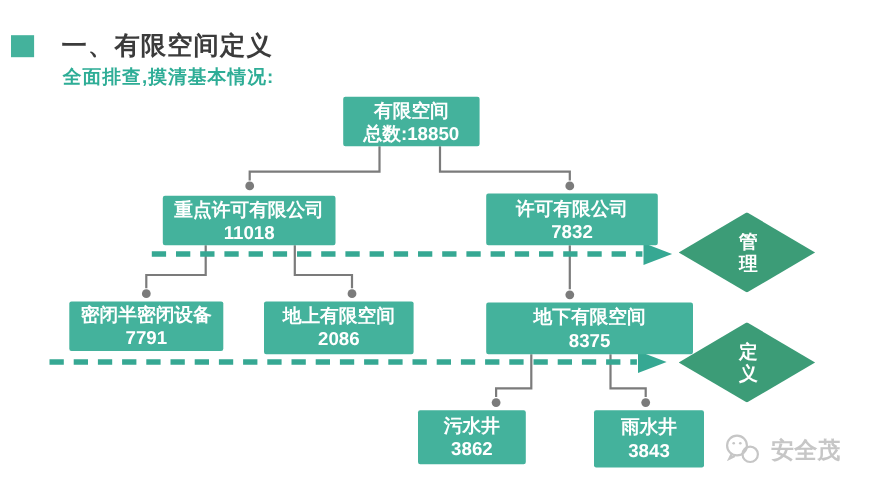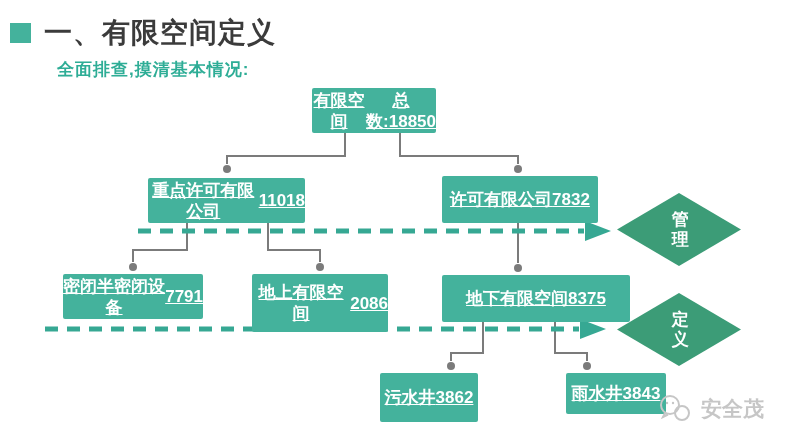--- a/index.html
+++ b/index.html
@@ -2,35 +2,35 @@
 <html style="--node-fill: #44B29C; --diamond-fill: #3C9C77; --dash-line: #36A893; --connector: #7B7B7B; --title-text: #3B3B3B; --subtitle-text: #2EAD96; --watermark-text: #C6C6C6;"><head>
 <meta charset="utf-8">
 <style>
   html,body{margin:0;padding:0;background:#ffffff;}
   body{font-family:"Liberation Sans","DejaVu Sans",sans-serif;}
   .canvas{position:relative;width:796px;height:441px;background:#ffffff;overflow:hidden;}
 
   
   .header{position:absolute;left:10px;top:10px;display:flex;align-items:center;gap:9px;}
   .bullet{width:21px;height:20px;background:var(--node-fill,#44B29C);display:inline-block;}
-  .title{margin:4px;font-size:28px;font-weight:bold;color:var(--title-text,#3B3B3B);letter-spacing:1px;}
+  .title{margin:16px;font-size:23px;font-weight:bold;color:var(--title-text,#3B3B3B);letter-spacing:1px;}
   .subtitle{position:absolute;left:57px;top:58px;font-size:17px;font-weight:bold;
             color:var(--subtitle-text,#2EAD96);letter-spacing:1px;}
 
   
   .overlay{position:absolute;left:0;top:0;}
   .connectors path{fill:none;stroke:var(--connector,#7B7B7B);stroke-width:2;}
   .connectors circle{fill:var(--connector,#7B7B7B);}
   .dashes line{stroke:var(--dash-line,#36A893);stroke-width:5;stroke-dasharray:13 9;}
   .dashes polygon{fill:var(--dash-line,#36A893);}
 
   
   .node{position:absolute;background:var(--node-fill,#44B29C);color:#ffffff;border-radius:2px;
-        display:flex;align-items:center;justify-content:center;
-        font-size:17px;font-weight:bold;line-height:21px;text-align:center;text-decoration:underline;}
+        display:flex;flex-direction:column;align-items:center;justify-content:center;
+        font-size:17px;font-weight:bold;line-height:21px;text-align:center;}
 
   
   .diamond{position:absolute;background:var(--diamond-fill,#3C9C77);
            clip-path:polygon(50% 0,100% 50%,50% 100%,0 50%);
            display:flex;align-items:center;justify-content:center;}
   .diamond .vtext{color:#ffffff;font-size:17px;font-weight:bold;line-height:20px;
                   width:1.15em;word-break:break-all;text-align:right;}
 
   
   .watermark{position:absolute;left:657px;top:394px;display:flex;align-items:center;gap:8px;
@@ -87,36 +87,36 @@
   <div class="node" style="left:442px;top:176px;width:156px;height:47px">
     <div>许可有限公司</div>
     <div>7832</div>
   </div>
 
   <div class="node" style="left:63px;top:274px;width:140px;height:45px">
     <div>密闭半密闭设备</div>
     <div>7791</div>
   </div>
 
-  <div class="node" style="left:252px;top:274px;width:136px;height:58px">
+  <div class="node" style="left:240px;top:274px;width:136px;height:48px">
     <div>地上有限空间</div>
     <div>2086</div>
   </div>
 
   <div class="node" style="left:442px;top:275px;width:188px;height:47px">
     <div>地下有限空间</div>
     <div>8375</div>
   </div>
 
   <div class="node" style="left:380px;top:373px;width:98px;height:49px">
     <div>污水井</div>
     <div>3862</div>
   </div>
 
-  <div class="node" style="left:566px;top:373px;width:100px;height:41px">
+  <div class="node" style="left:540px;top:373px;width:100px;height:52px">
     <div>雨水井</div>
     <div>3843</div>
   </div>
 
   <div class="diamond" style="left:617px;top:193px;width:124px;height:73px">
     <span class="vtext">管理</span>
   </div>
 
   <div class="diamond" style="left:617px;top:293px;width:124px;height:73px">
     <span class="vtext">定义</span>

